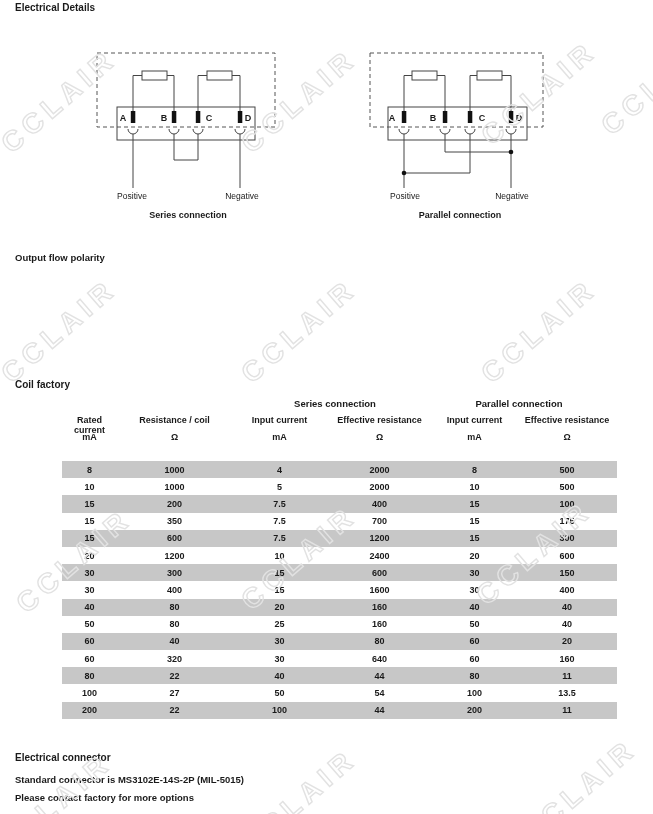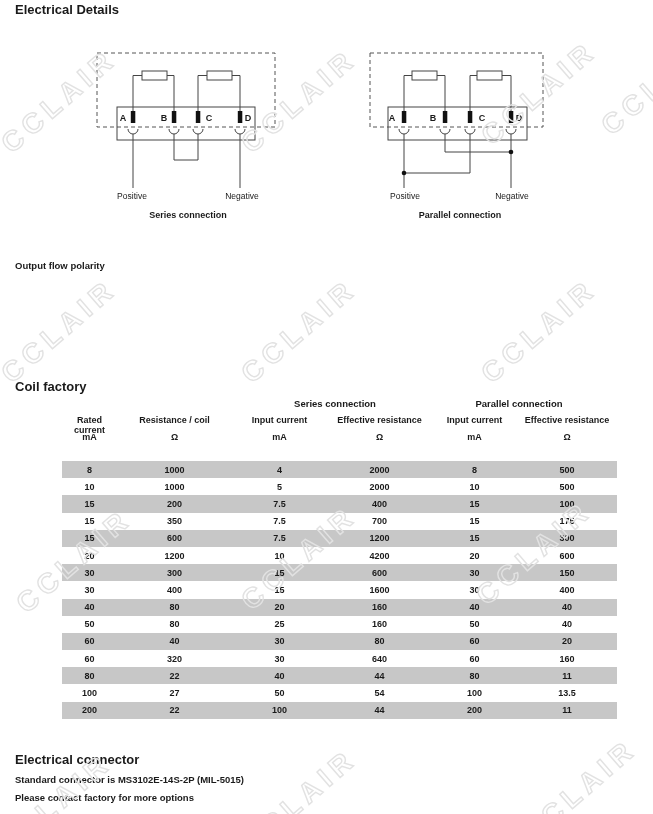--- a/index.html
+++ b/index.html
@@ -1,21 +1,21 @@
 <!DOCTYPE html>
 <html><head>
 <meta charset="utf-8">
 <style>
   html,body{margin:0;padding:0;background:#ffffff;}
   .page{
     position:relative;width:653px;height:814px;background:#fff;
     font-family:"Liberation Sans","DejaVu Sans",sans-serif;color:#1a1a1a;
     overflow:hidden;
   }
-  .h-main{position:absolute;left:15px;font-size:13px;font-weight:bold;margin:0;white-space:nowrap;}
+  .h-main{position:absolute;left:15px;font-size:10px;font-weight:bold;margin:0;white-space:nowrap;}
   .body-line{position:absolute;left:15px;font-size:9.5px;font-weight:bold;white-space:nowrap;line-height:11px;}
   .diagram{position:absolute;}
   .diagram text{font-family:"Liberation Sans","DejaVu Sans",sans-serif;fill:#1a1a1a;}
   .wm-layer{position:absolute;left:0;top:0;z-index:5;pointer-events:none;}
   .wm-layer text{
     font-family:"Liberation Sans","DejaVu Sans",sans-serif;
     font-weight:bold;font-size:28px;letter-spacing:6px;
     fill:none;stroke:#e2e2e2;stroke-width:1.4px;
   }
   .coil-table{position:absolute;left:62px;top:398px;width:555px;font-size:9px;font-weight:bold;}
@@ -74,21 +74,21 @@
     <text x="159" y="73" text-anchor="middle" font-size="9" font-weight="bold">D</text>
     <path d="M39,81 A5,5 0 0 0 49,81 M80,81 A5,5 0 0 0 90,81 M105,81 A5,5 0 0 0 115,81 M146,81 A5,5 0 0 0 156,81" fill="none" stroke="#444" stroke-width="1"></path>
     <path d="M44,86 V140 M85,86 V104 H151 M110,86 V125 H44 M151,86 V140" fill="none" stroke="#444" stroke-width="1"></path>
     <circle cx="44" cy="125" r="2.3" fill="#111"></circle>
     <circle cx="151" cy="104" r="2.3" fill="#111"></circle>
     <text x="45" y="151" text-anchor="middle" font-size="8.5">Positive</text>
     <text x="152" y="151" text-anchor="middle" font-size="8.5">Negative</text>
     <text x="100" y="170" text-anchor="middle" font-size="9" font-weight="bold">Parallel connection</text>
   </svg>
 
-  <div class="body-line" style="top:260px;">Output flow polarity</div>
+  <div class="body-line" style="top:252px;">Output flow polarity</div>
 
   <h1 class="h-main" style="top:379px;">Coil factory</h1>
 
   <div class="coil-table">
     <div class="group-hdr group-series">Series connection</div>
     <div class="group-hdr group-parallel">Parallel connection</div>
 
     <div class="t-grid t-colhdr">
       <div>Rated current</div>
       <div>Resistance / coil</div>
@@ -145,21 +145,21 @@
           <div>600</div>
           <div>7.5</div>
           <div>1200</div>
           <div>15</div>
           <div>300</div>
         </div>
         <div class="t-grid t-row">
           <div>20</div>
           <div>1200</div>
           <div>10</div>
-          <div>4200</div>
+          <div>2400</div>
           <div>20</div>
           <div>600</div>
         </div>
         <div class="t-grid t-row">
           <div>30</div>
           <div>300</div>
           <div>15</div>
           <div>600</div>
           <div>30</div>
           <div>150</div>

